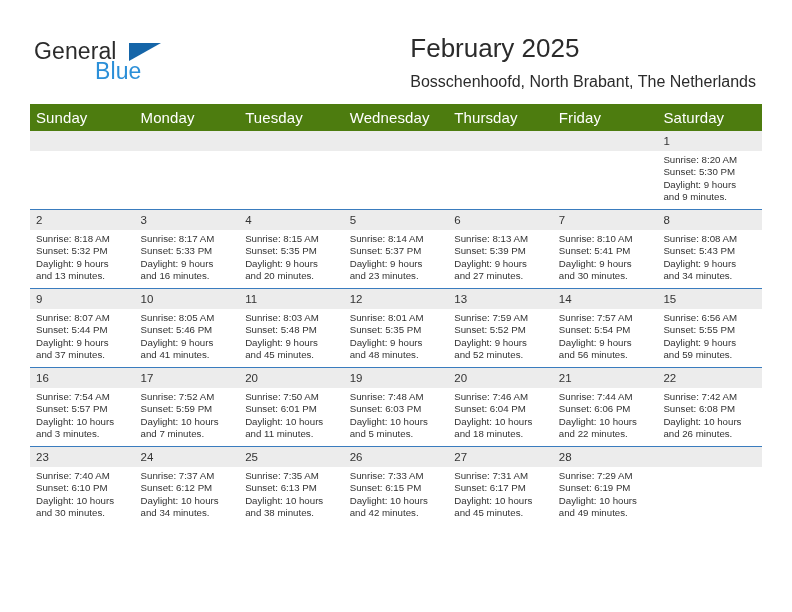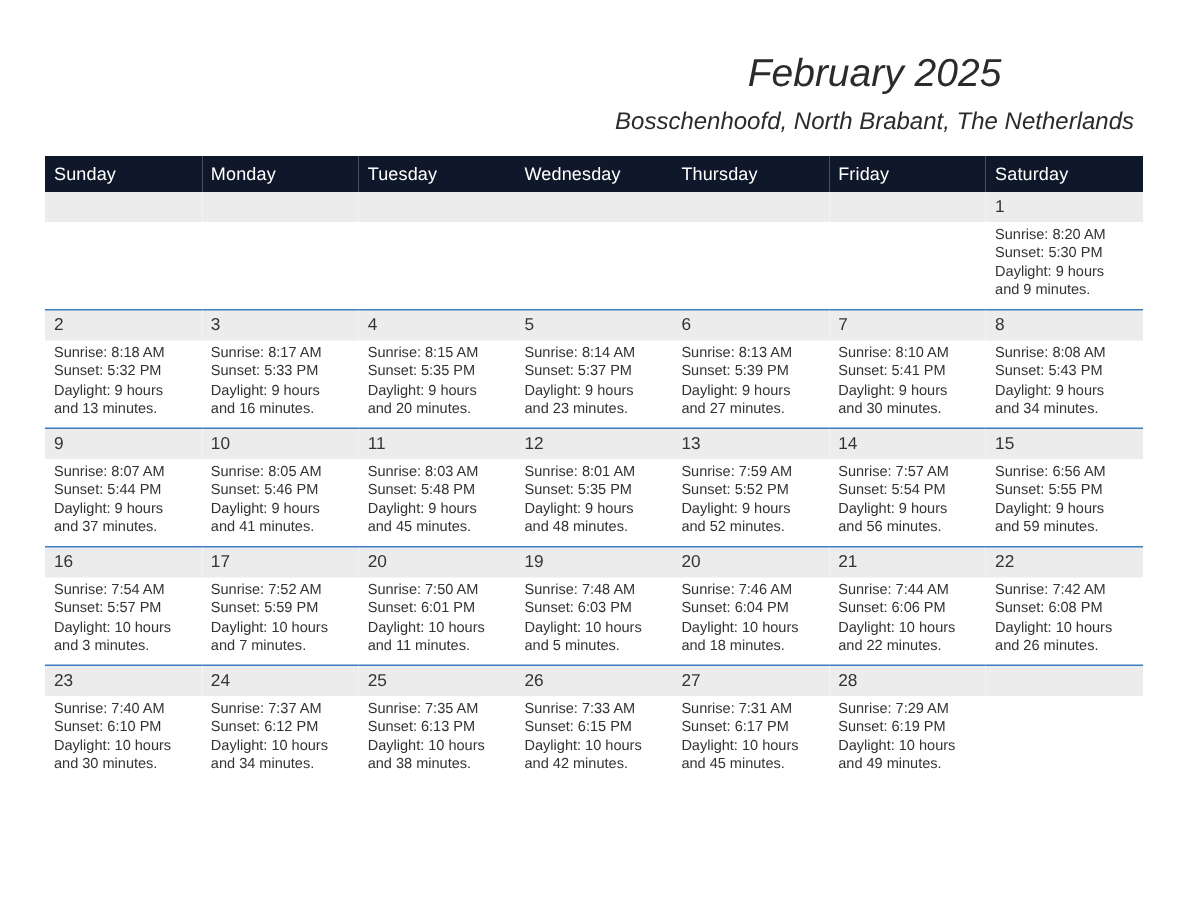--- a/index.html
+++ b/index.html
@@ -62,22 +62,21 @@
     line-height: 26px;
     color: #2b8fd8;
     letter-spacing: 0.1px;
     white-space: nowrap;
   }
 
   .title-block {
     position: absolute;
     right: 36px;
     top: 33px;
-    text-align: center;
-    font-style: italic;
+    text-align: left;
   }
   .cal-title {
     font-size: 26px;
     line-height: 30px;
     color: #2b2b2b;
     font-weight: normal;
     margin: 0;
     white-space: nowrap;
   }
   .cal-subtitle {
@@ -91,23 +90,23 @@
   
   .calendar {
     position: absolute;
     left: 30px;
     top: 104px;
     width: 732px;
     border-collapse: collapse;
     table-layout: fixed;
   }
   .calendar th {
-    background: #0f172a;
+    background: #4d7c0f;
     color: #ffffff;
-    font-size: 12px;
+    font-size: 15px;
     font-weight: normal;
     text-align: left;
     padding: 5px 0 5px 6px;
     height: 12px;
     letter-spacing: 0.1px;
   }
   .calendar td {
     vertical-align: top;
     padding: 0;
     border-top: 1px solid #3a7cbe;
@@ -135,20 +134,25 @@
     white-space: nowrap;
   }
 </style>
 </head>
 <body>
 
 <div class="page">
 
   <div class="header">
 
+    <div class="logo">
+      <div class="logo-row1">General</div>
+      <div class="logo-tri"></div>
+      <div class="logo-row2">Blue</div>
+    </div>
 
     <div class="title-block">
       <h1 class="cal-title">February 2025</h1>
       <div class="cal-subtitle">Bosschenhoofd, North Brabant, The Netherlands</div>
     </div>
 
   </div>
 
   <table class="calendar">
     <thead>

